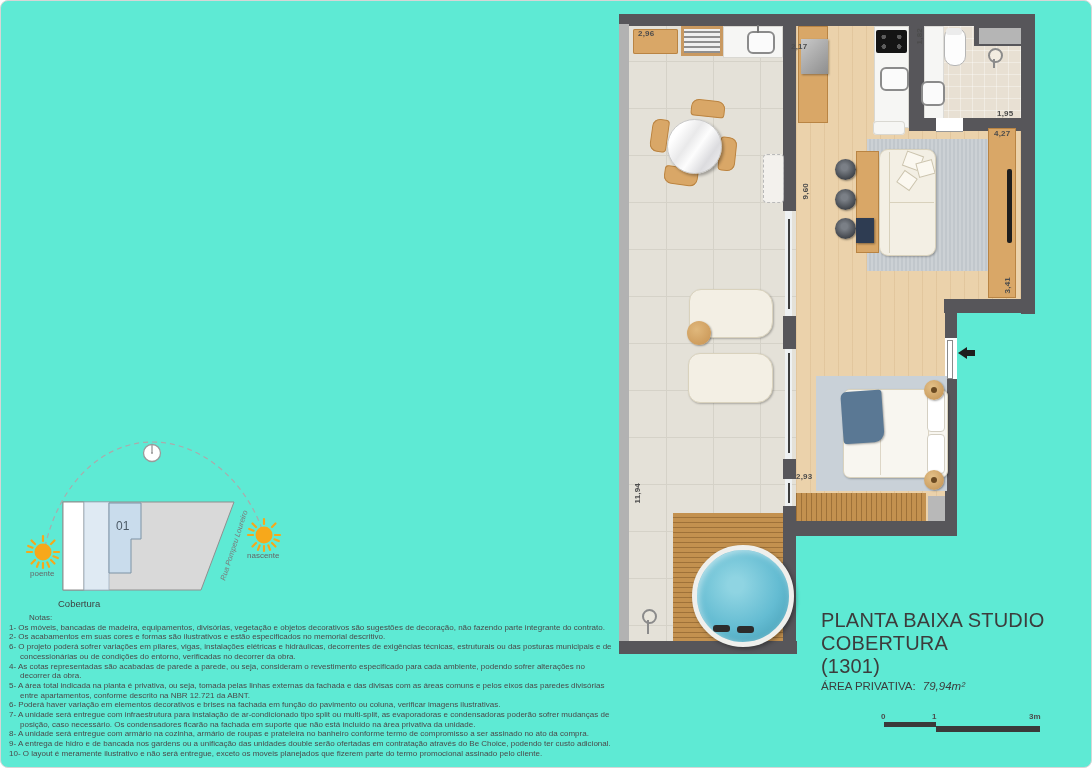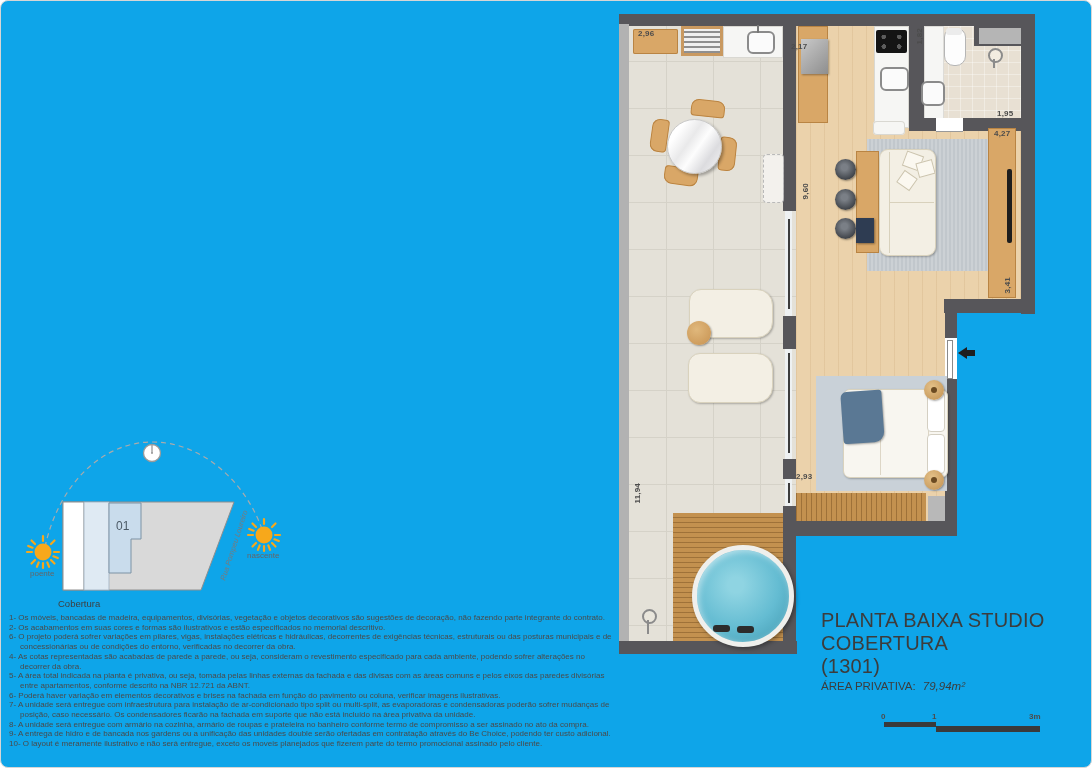--- a/index.html
+++ b/index.html
@@ -1,16 +1,16 @@
 <!DOCTYPE html>
 <html><head>
 <meta charset="utf-8">
 <style>
   html,body{margin:0;padding:0;background:#fff;}
-  .canvas{position:relative;width:1092px;height:768px;background:#0ea5e9;overflow:hidden;
+  .canvas{position:relative;width:1092px;height:768px;background:#5eead4;overflow:hidden;
           font-family:"Liberation Sans",sans-serif;border:1px solid #d6d6d6;border-radius:8px;box-sizing:border-box;padding-left:23px;}
   .abs{position:absolute;}
   
   .wall{position:absolute;background:#57565a;}
   .parapet{position:absolute;background:#b2b2b2;}
   .floor-terrace{position:absolute;background:#e4e1d8;
      background-image:linear-gradient(#d5d2c8 1px,transparent 1px),linear-gradient(90deg,#d5d2c8 1px,transparent 1px);
      background-size:47px 47px;}
   .floor-wood{position:absolute;background:#ebd2ab;
      background-image:repeating-linear-gradient(90deg,rgba(150,100,40,.10) 0 1px,transparent 1px 14px);}
@@ -225,20 +225,21 @@
     <polygon points="62,501 233,501 200,589 62,589" fill="#d9d9d9" stroke="#8f8f8f" stroke-width="1"></polygon>
     <rect x="62" y="501" width="21" height="88" fill="#ffffff" stroke="#8f8f8f" stroke-width="1"></rect>
     <rect x="83" y="501" width="25" height="88" fill="#dfeaf3" stroke="#9fb0bd" stroke-width="0.8"></rect>
     <polygon points="108,502 140,502 140,538 130,538 130,572 108,572" fill="#c9dcec" stroke="#7d93a5" stroke-width="1"></polygon>
     <text x="115" y="529" font-size="12" fill="#4c5a66">01</text>
     <text x="224" y="580" font-size="7.5" font-style="italic" fill="#7a7a7a" transform="rotate(-72 224 580)">Rua Pompeu Loureiro</text>
   </svg>
   <div class="cobertura">Cobertura</div>
 
   <div class="notes">
+    <div class="nhead">Notas:</div>
     <div class="nitem">1- Os móveis, bancadas de madeira, equipamentos, divisórias, vegetação e objetos decorativos são sugestões de decoração, não fazendo parte integrante do contrato.</div>
     <div class="nitem">2- Os acabamentos em suas cores e formas são ilustrativos e estão especificados no memorial descritivo.</div>
     <div class="nitem">6- O projeto poderá sofrer variações em pilares, vigas, instalações elétricas e hidráulicas, decorrentes de exigências técnicas, estruturais ou das posturas municipais e de concessionárias ou de condições do entorno, verificadas no decorrer da obra.</div>
     <div class="nitem">4- As cotas representadas são acabadas de parede a parede, ou seja, consideram o revestimento especificado para cada ambiente, podendo sofrer alterações no decorrer da obra.</div>
     <div class="nitem">5- A área total indicada na planta é privativa, ou seja, tomada pelas linhas externas da fachada e das divisas com as áreas comuns e pelos eixos das paredes divisórias entre apartamentos, conforme descrito na NBR 12.721 da ABNT.</div>
     <div class="nitem">6- Poderá haver variação em elementos decorativos e brises na fachada em função do pavimento ou coluna, verificar imagens ilustrativas.</div>
     <div class="nitem">7- A unidade será entregue com infraestrutura para instalação de ar-condicionado tipo split ou multi-split, as evaporadoras e condensadoras poderão sofrer mudanças de posição, caso necessário. Os condensadores ficarão na fachada em suporte que não está incluído na área privativa da unidade.</div>
     <div class="nitem">8- A unidade será entregue com armário na cozinha, armário de roupas e prateleira no banheiro conforme termo de compromisso a ser assinado no ato da compra.</div>
     <div class="nitem">9- A entrega de hidro e de bancada nos gardens ou a unificação das unidades double serão ofertadas em contratação através do Be Choice, podendo ter custo adicional.</div>
     <div class="nitem">10- O layout é meramente ilustrativo e não será entregue, exceto os moveis planejados que fizerem parte do termo promocional assinado pelo cliente.</div>

